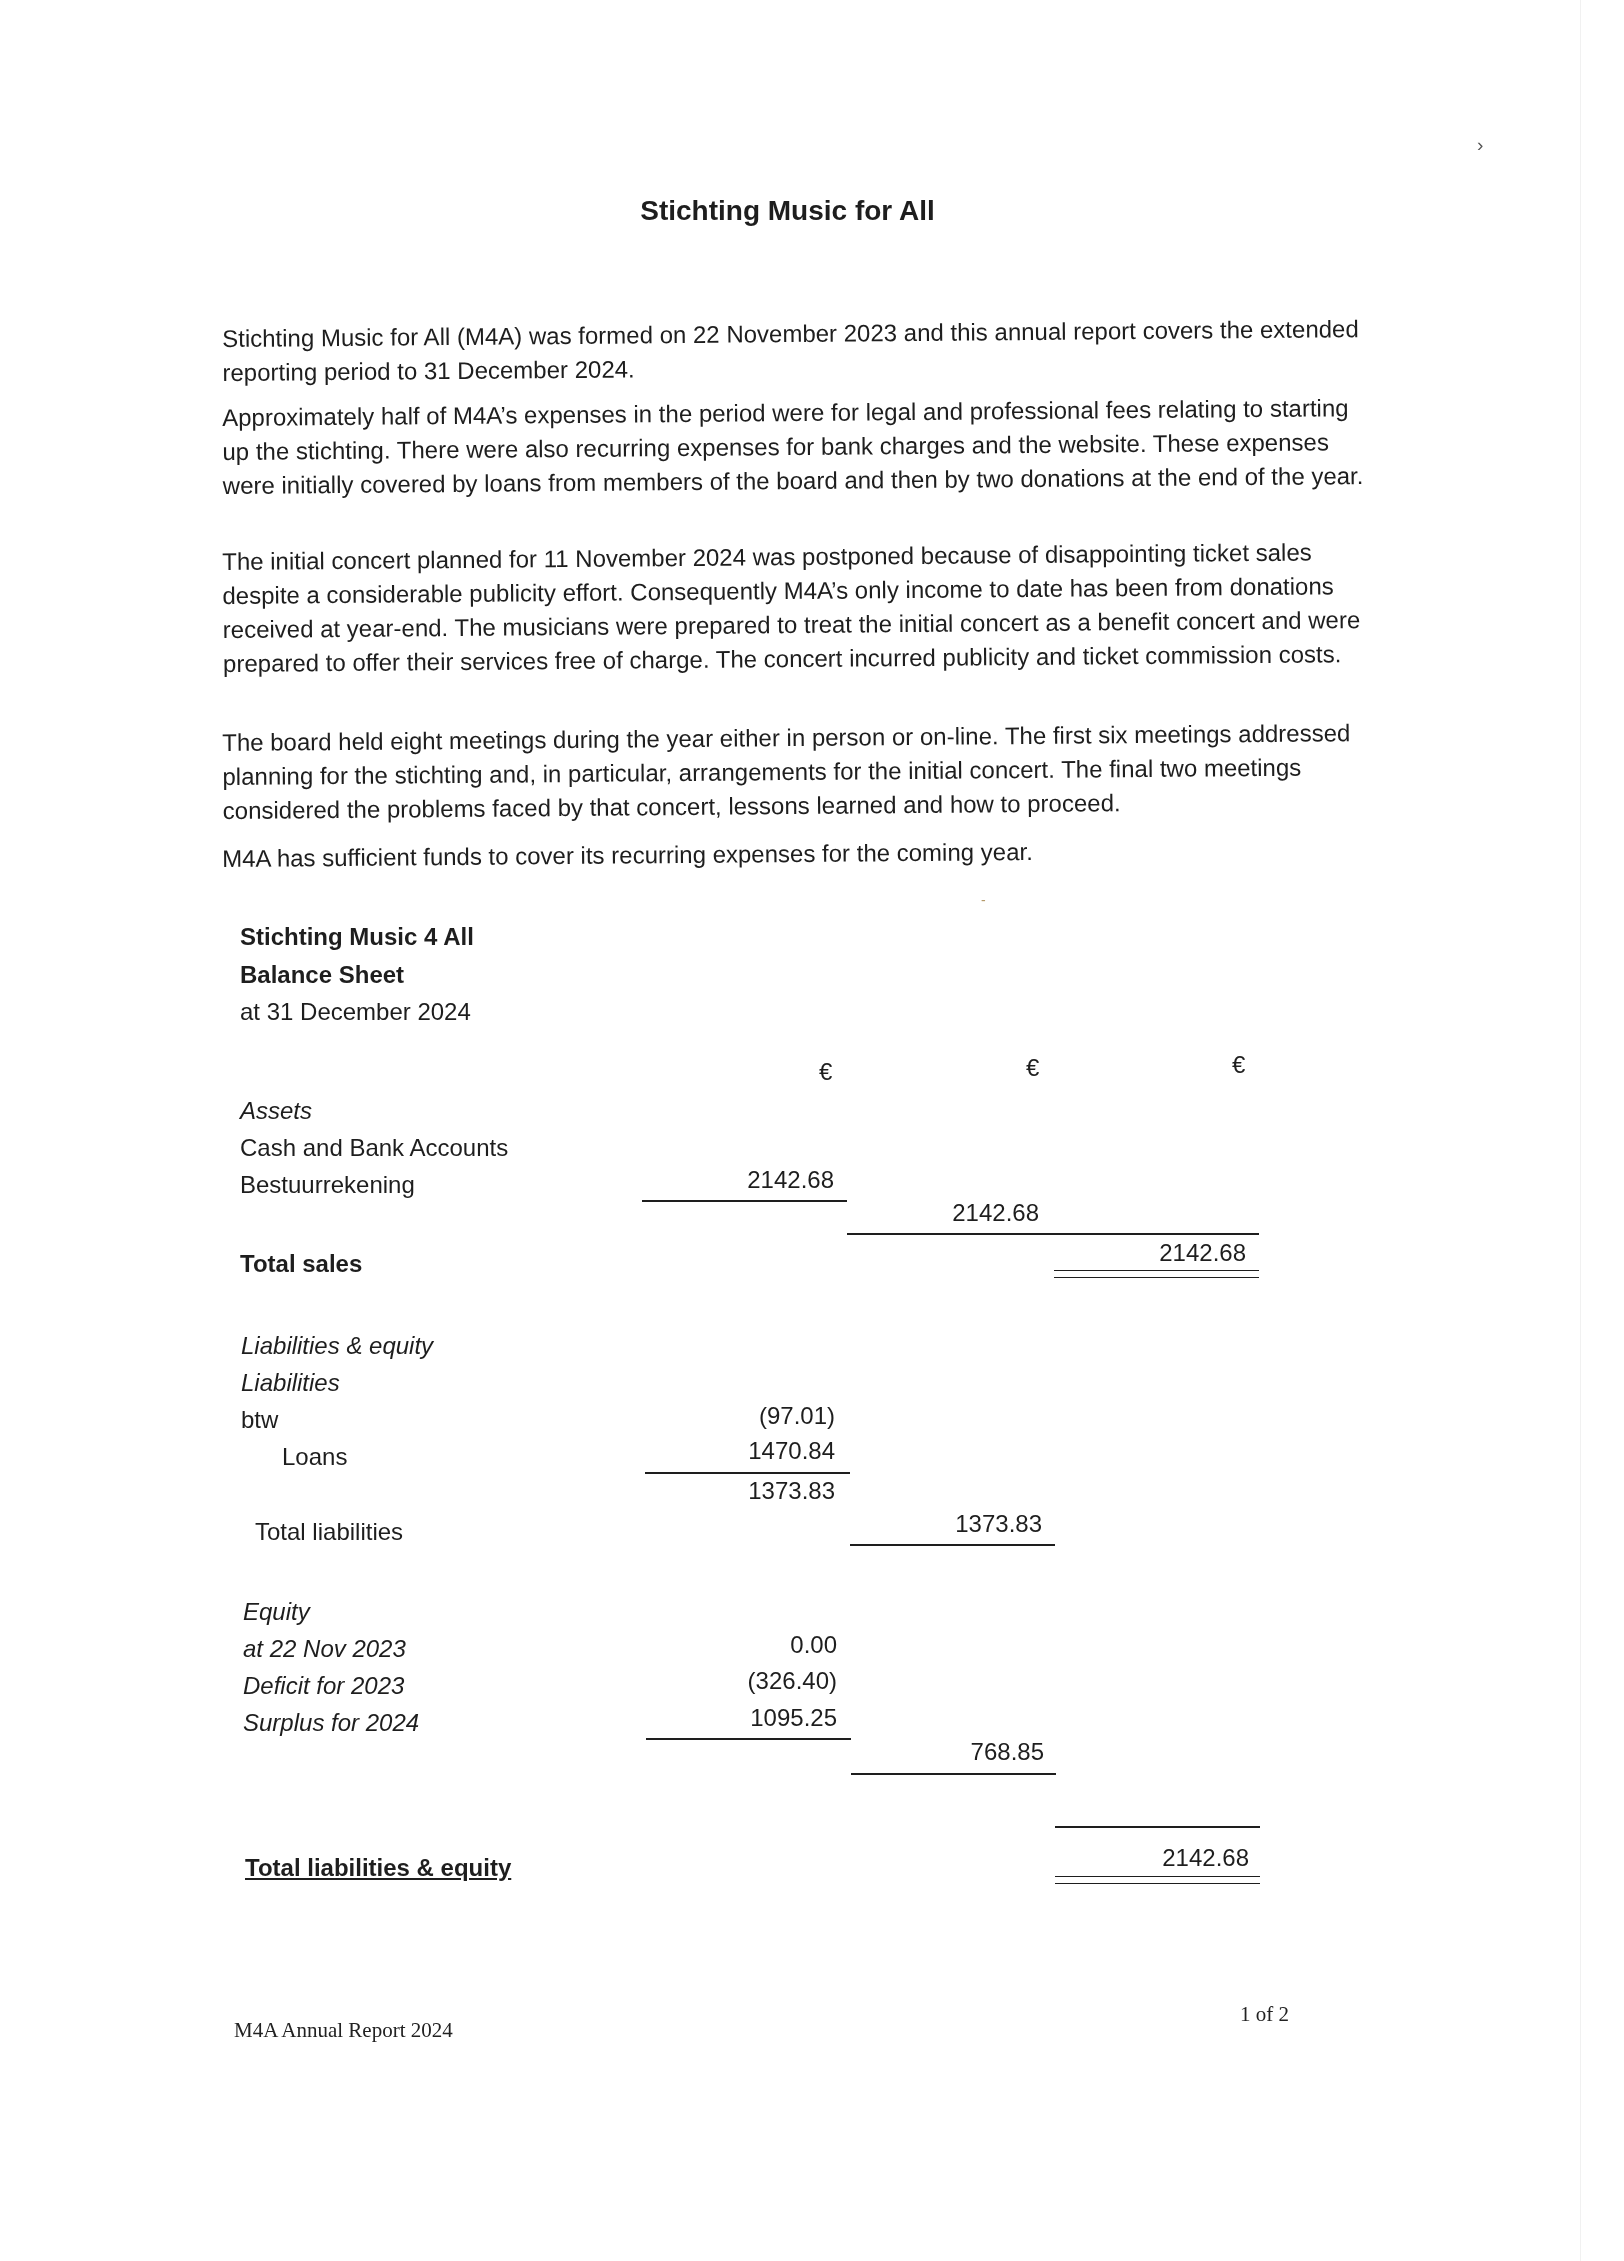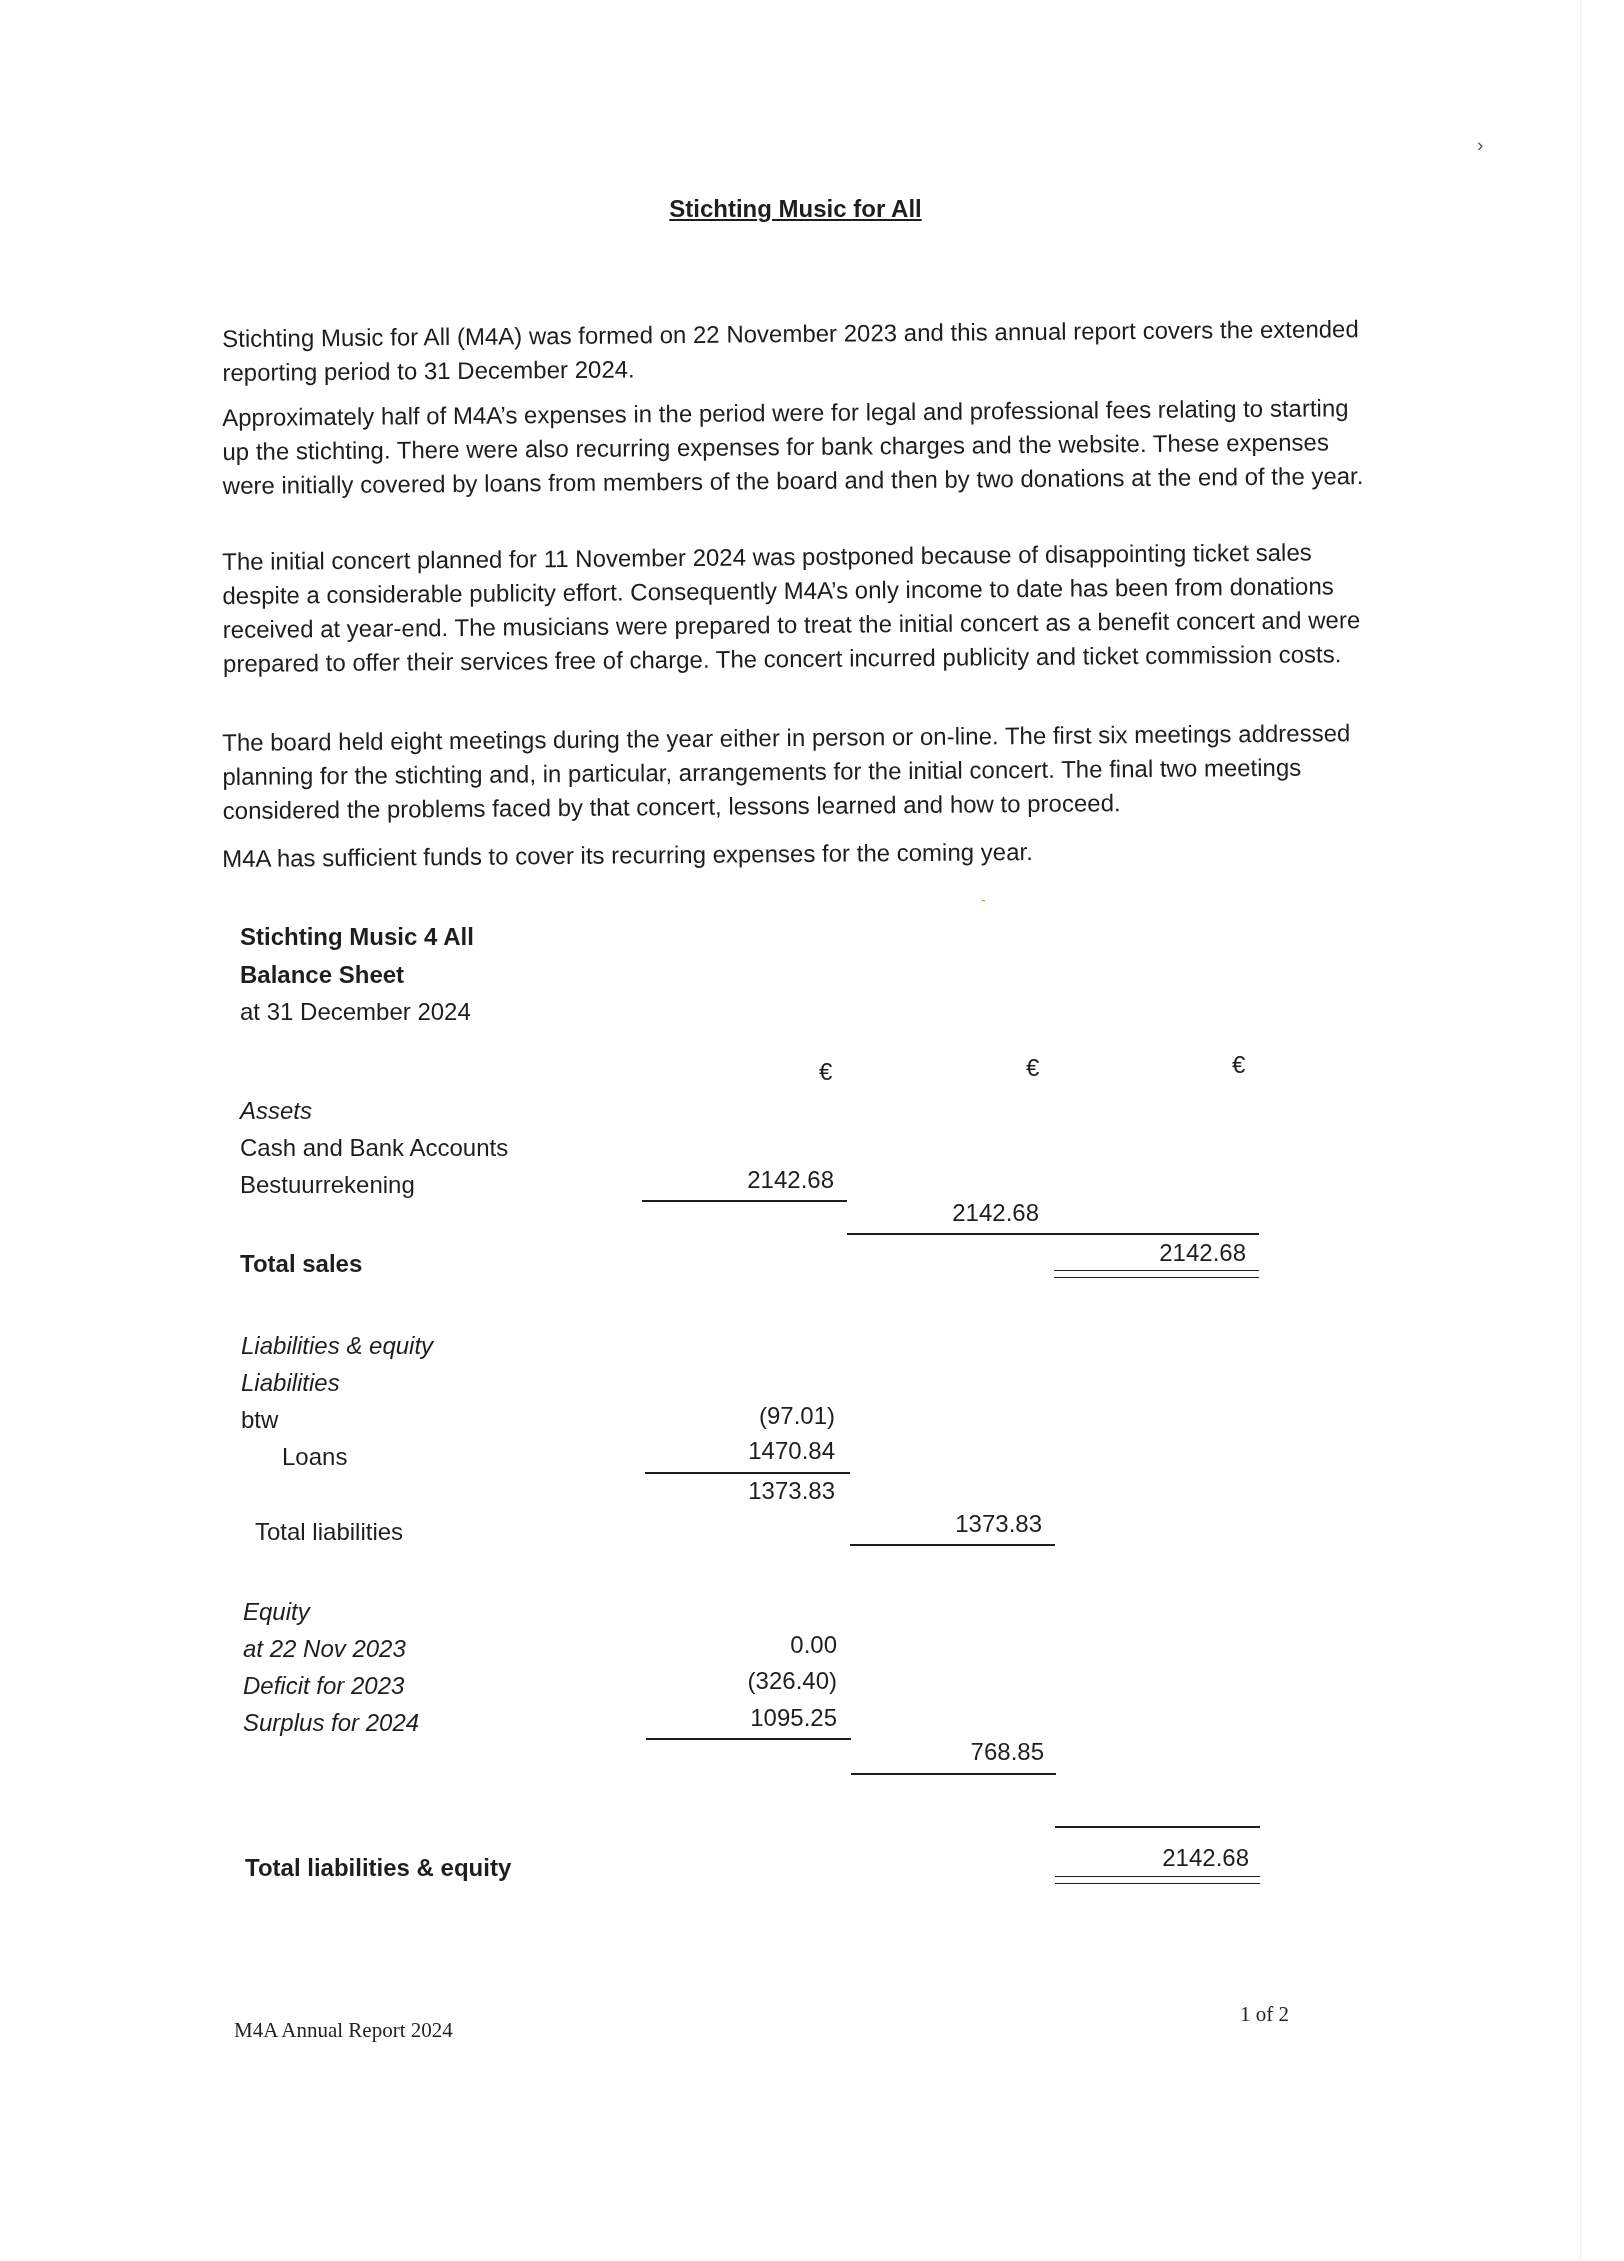--- a/index.html
+++ b/index.html
@@ -6,21 +6,21 @@
   body {
     width: 1625px; height: 2261px; position: relative; overflow: hidden;
     font-family: "Liberation Sans", "DejaVu Sans", sans-serif;
     color: #1e1e1e;
   }
   .page { position: absolute; left: 0; top: 0; width: 1625px; height: 2261px; }
   .edge-line { position: absolute; left: 1580px; top: 0; width: 1.3px; height: 2261px; background: #f1f1f1; }
   .speck { position: absolute; color: #555; font-size: 19px; }
   .speck.tan { color: #b59a6a; }
 
-  .title { position: absolute; left: 12px; width: 1567px; text-align: center; font-weight: bold; font-size: 24px; text-decoration: underline; }
+  .title { position: absolute; left: 4px; width: 1567px; text-align: center; font-weight: bold; font-size: 28px; }
   .t1 { top: 195px; }
   .t2 { top: 261px; }
 
   .para { position: absolute; left: 222px; width: 1147px; font-size: 24px; line-height: 34px; transform: rotate(-0.5deg); transform-origin: left top; }
   .p1 { top: 322px; }
   .p2 { top: 401px; }
   .p3 { top: 545px; }
   .p4 { top: 726px; }
   .p5 { top: 842px; }
 
@@ -95,20 +95,20 @@
   <div class="num" style="left:633px; top:1631px;">0.00</div>
   <div class="lbl it" style="left:243px; top:1672px;">Deficit for 2023</div>
   <div class="num" style="left:633px; top:1667px;">(326.40)</div>
   <div class="lbl it" style="left:243px; top:1709px;">Surplus for 2024</div>
   <div class="num" style="left:633px; top:1704px;">1095.25</div>
   <div class="rule" style="left:646px; top:1738px; width:205px;"></div>
   <div class="num" style="left:840px; top:1738px;">768.85</div>
   <div class="rule" style="left:851px; top:1773px; width:205px;"></div>
 
   <div class="rule" style="left:1055px; top:1826px; width:205px;"></div>
-  <div class="lbl bold" style="left:245px; top:1854px;">Total liabilities &amp; equity</div>
+  <div class="lbl bold" style="left:245px; top:1854px;text-decoration:underline;">Total liabilities &amp; equity</div>
   <div class="num" style="left:1045px; top:1844px;">2142.68</div>
   <div class="dbl" style="left:1055px; top:1876px; width:205px;"></div>
 
   <div class="footer" style="left:234px; top:2018px;">M4A Annual Report 2024</div>
   <div class="footer" style="left:1240px; top:2002px;">1 of 2</div>
 </div>
 
 
 </body></html>

